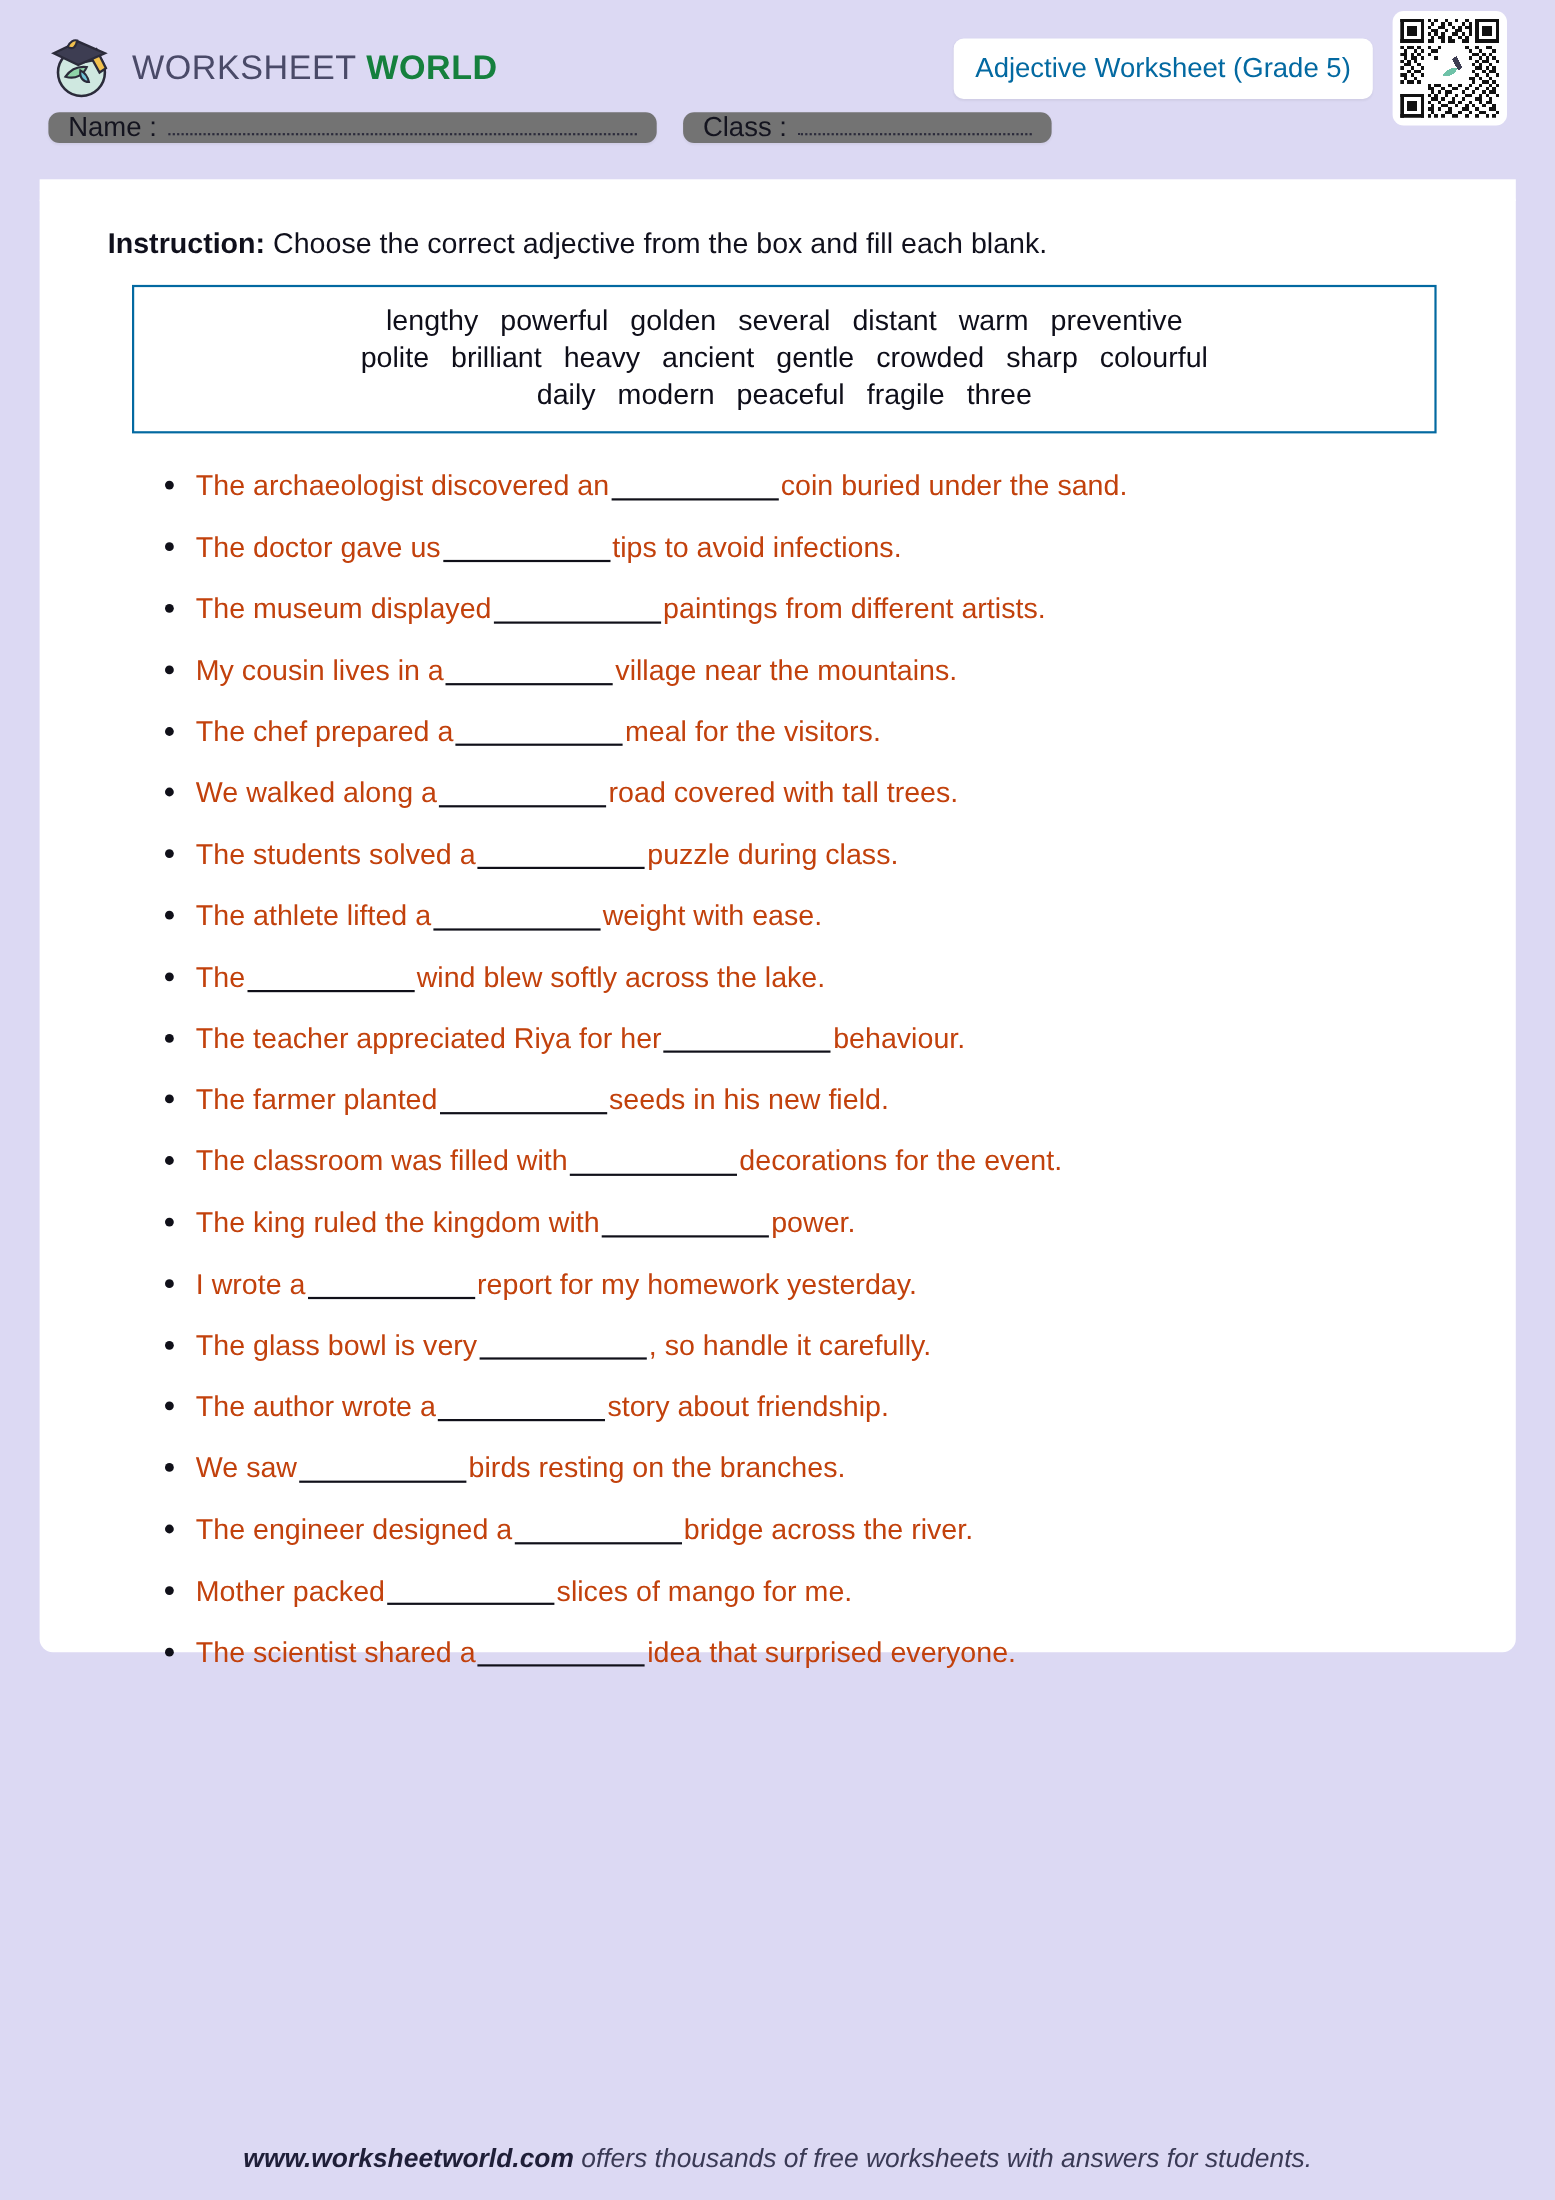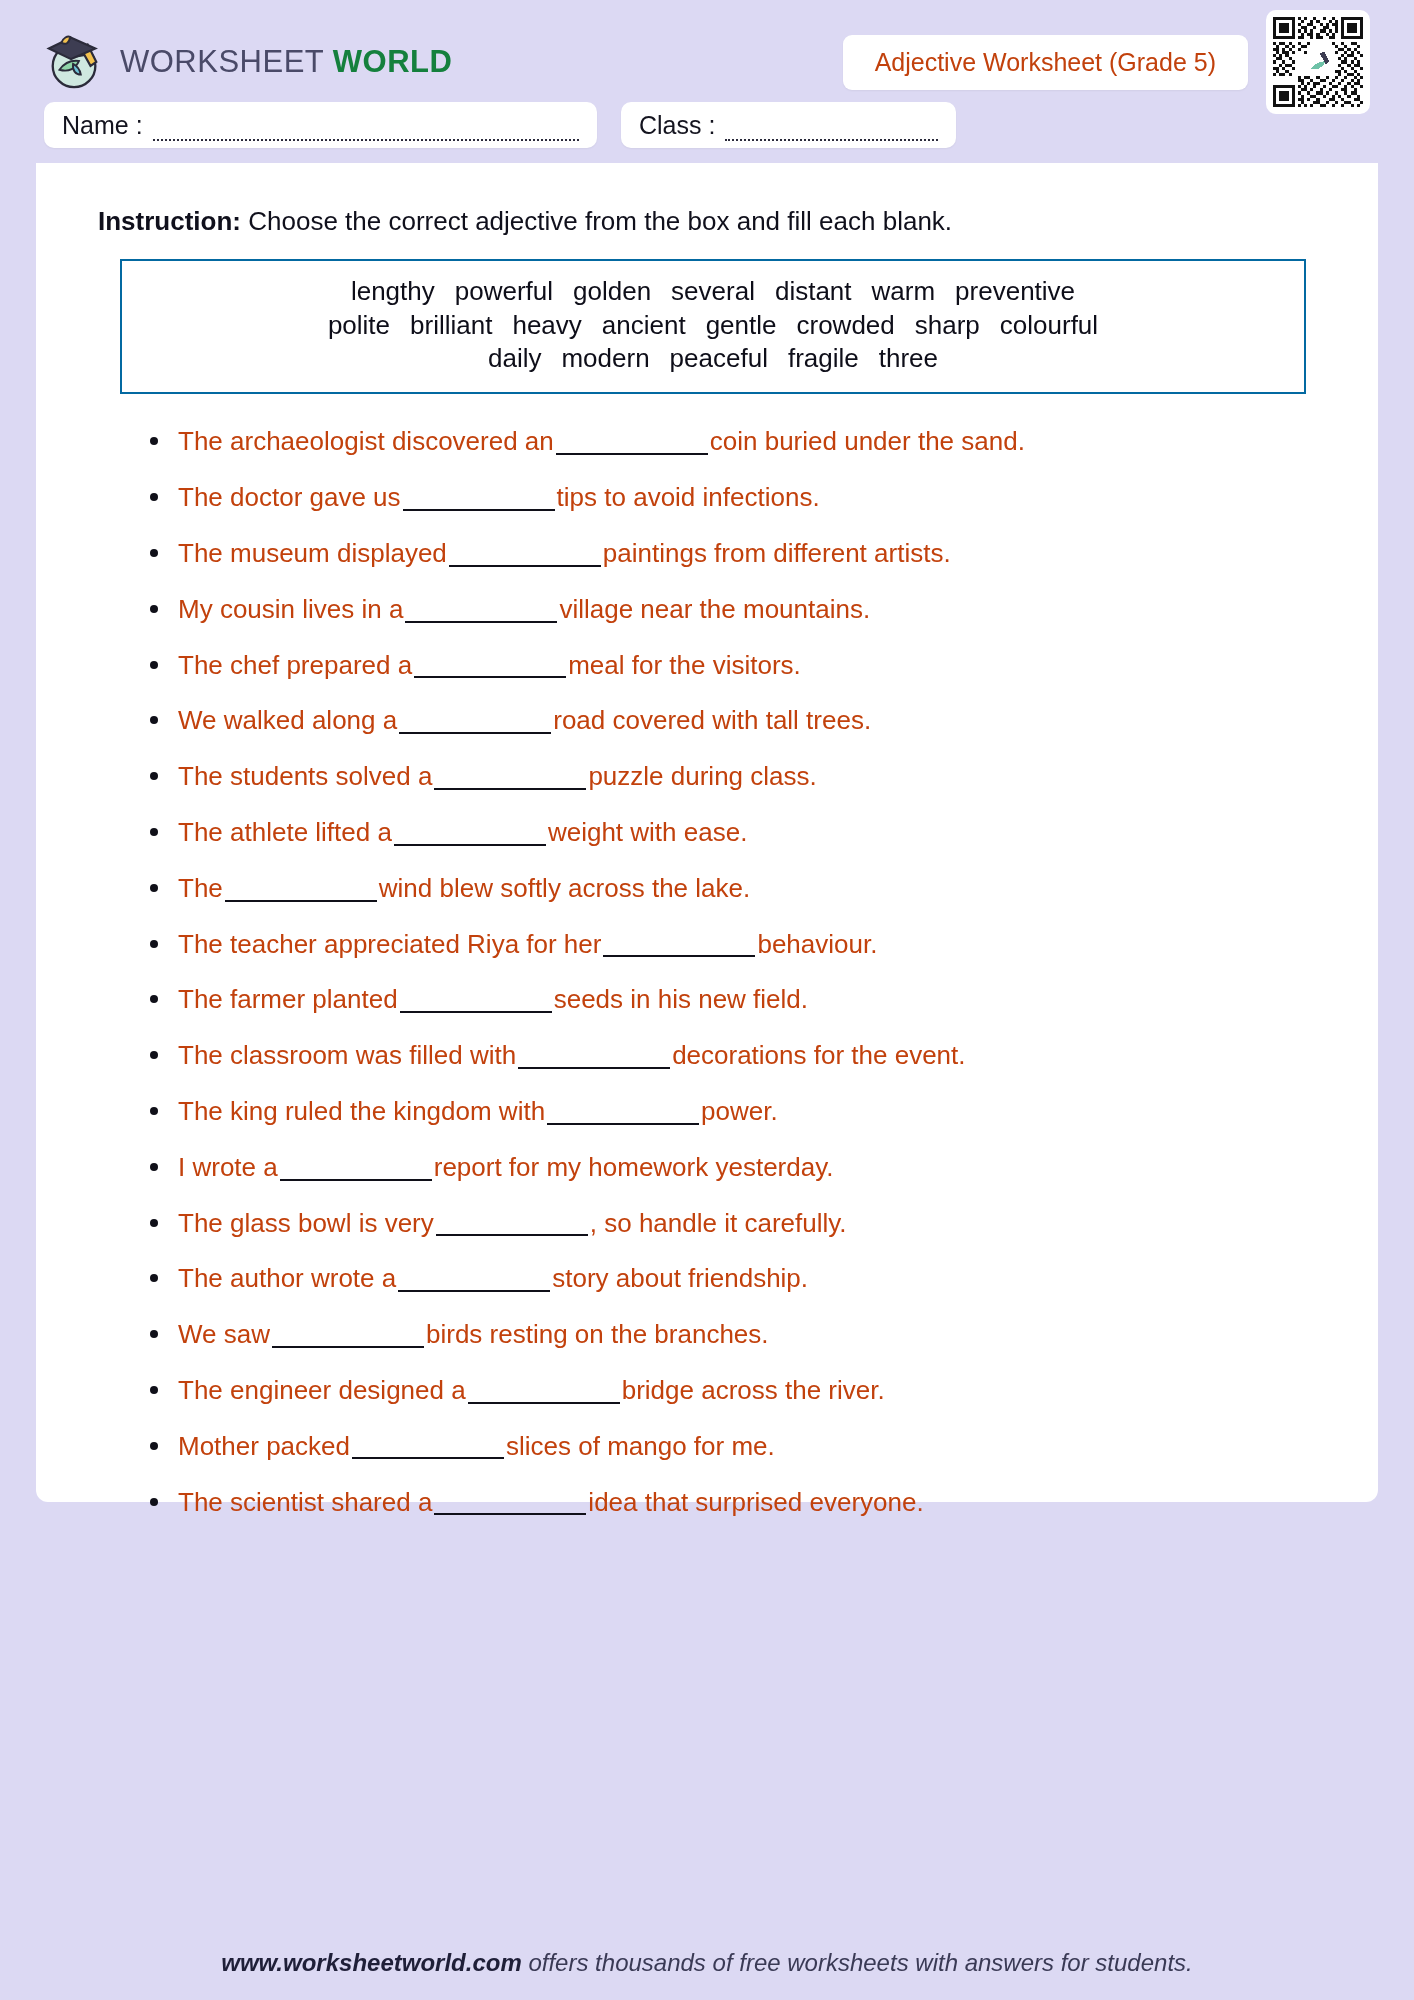--- a/index.html
+++ b/index.html
@@ -52,23 +52,23 @@
     letter-spacing: 0.5px;
     color: #4a4a68;
     font-weight: 400;
     white-space: nowrap;
   }
   .logo-text b { color: #15803d; font-weight: 700; }
 
   .title-pill {
     background: #ffffff;
     border-radius: 9px;
-    padding: 13px 32px;
+    padding: 13px 20px;
     font-size: 25px;
-    color: #c2410c;
+    color: #0369a1;
     white-space: nowrap;
     margin-left: auto;
     margin-right: 18px;
     box-shadow: 0 1px 2px rgba(0,0,0,0.05);
   }
 
   .qr-box {
     width: 104px;
     height: 104px;
     background: #ffffff;
@@ -79,23 +79,23 @@
   }
   .qr-canvas { width: 100%; height: 100%; display:block; }
 
   .fields-row {
     display: flex;
     gap: 24px;
     margin-top: 10px;
   }
 
   .field {
-    background: #ffffff;
+    background: #737373;
     border-radius: 10px;
-    height: 46px;
+    height: 28px;
     display: flex;
     align-items: center;
     padding: 0 18px;
     box-shadow: 0 1px 2px rgba(0,0,0,0.05);
   }
   .field.name  { width: 553px; }
   .field.class { width: 335px; }
 
   .field-label {
     font-size: 25px;

